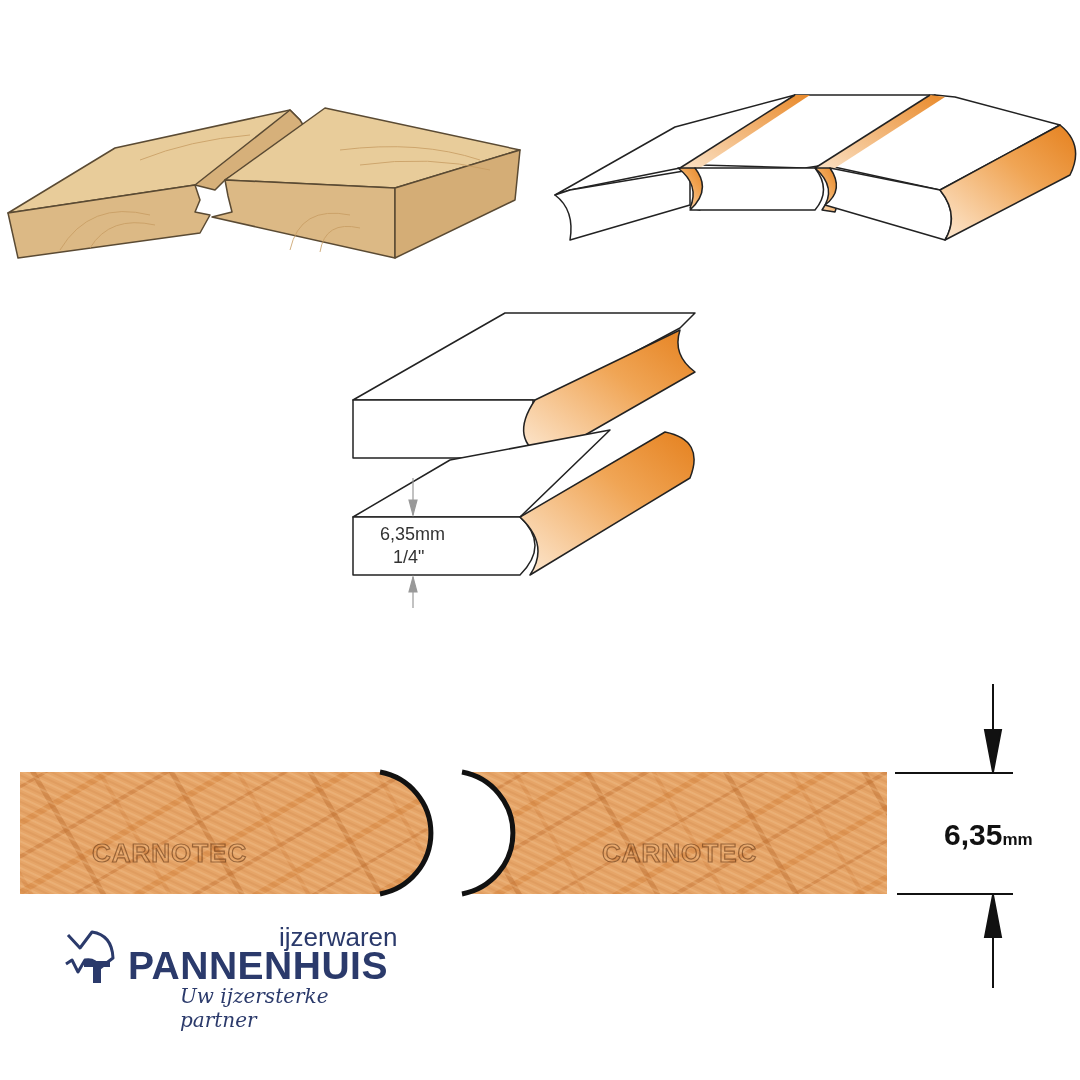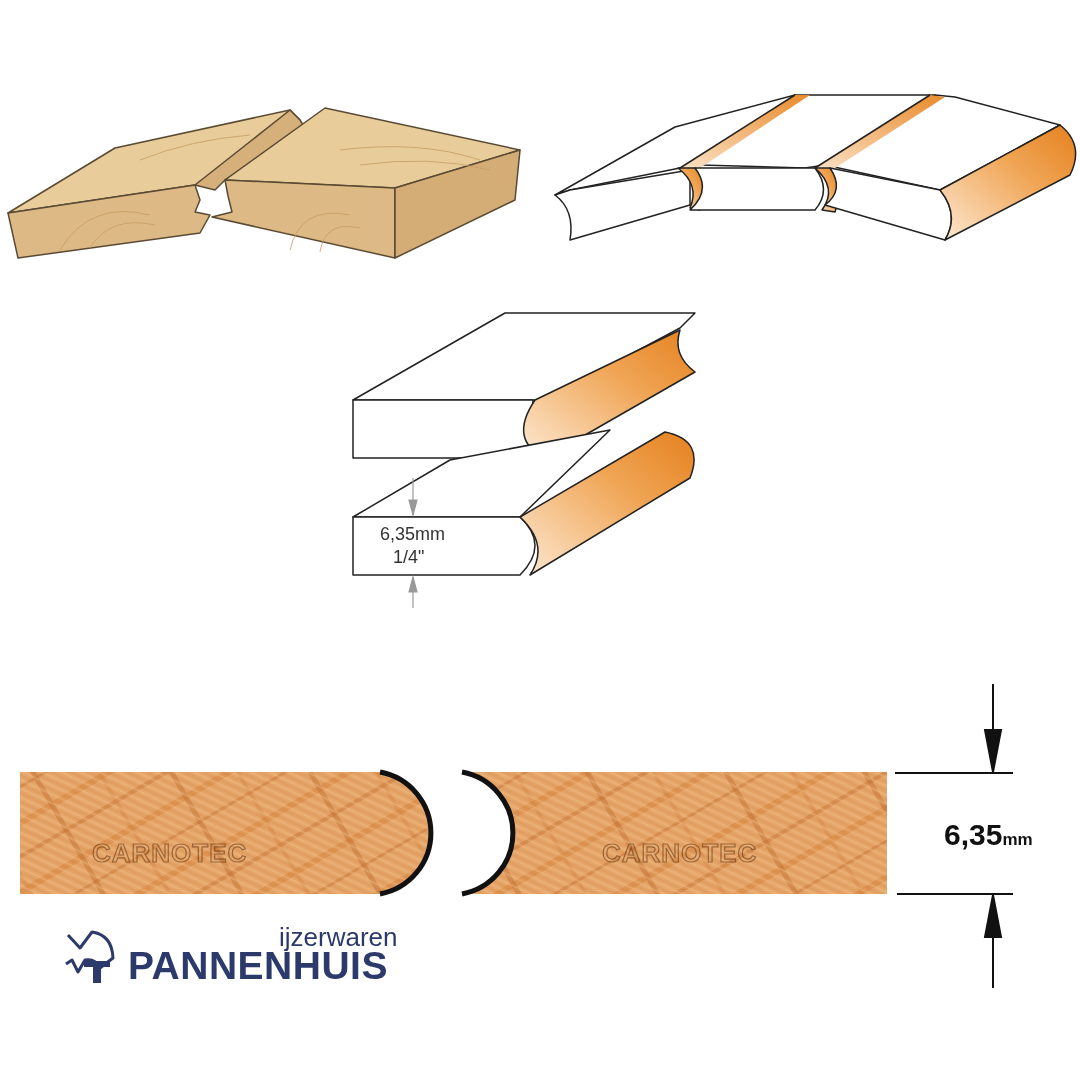--- a/index.html
+++ b/index.html
@@ -142,13 +142,14 @@
   <g fill="none" stroke="#2b3a6b" stroke-width="3" stroke-linejoin="round">
     <path d="M68,935 L80,948 L92,932 Q112,935 113,958 L100,968 Q95,958 85,960 L78,972 L72,960 L66,964"></path>
     <rect x="84" y="961" width="26" height="6" fill="#2b3a6b" stroke="none"></rect>
     <rect x="93" y="961" width="8" height="22" fill="#2b3a6b" stroke="none"></rect>
   </g>
 </svg>
 
 <div class="logo">
   <div class="logo-sub">ijzerwaren</div>
   <div class="logo-main">PANNENHUIS</div>
+  <div class="logo-tag">Uw ijzersterke partner</div>
 </div>
 
 </body></html>

